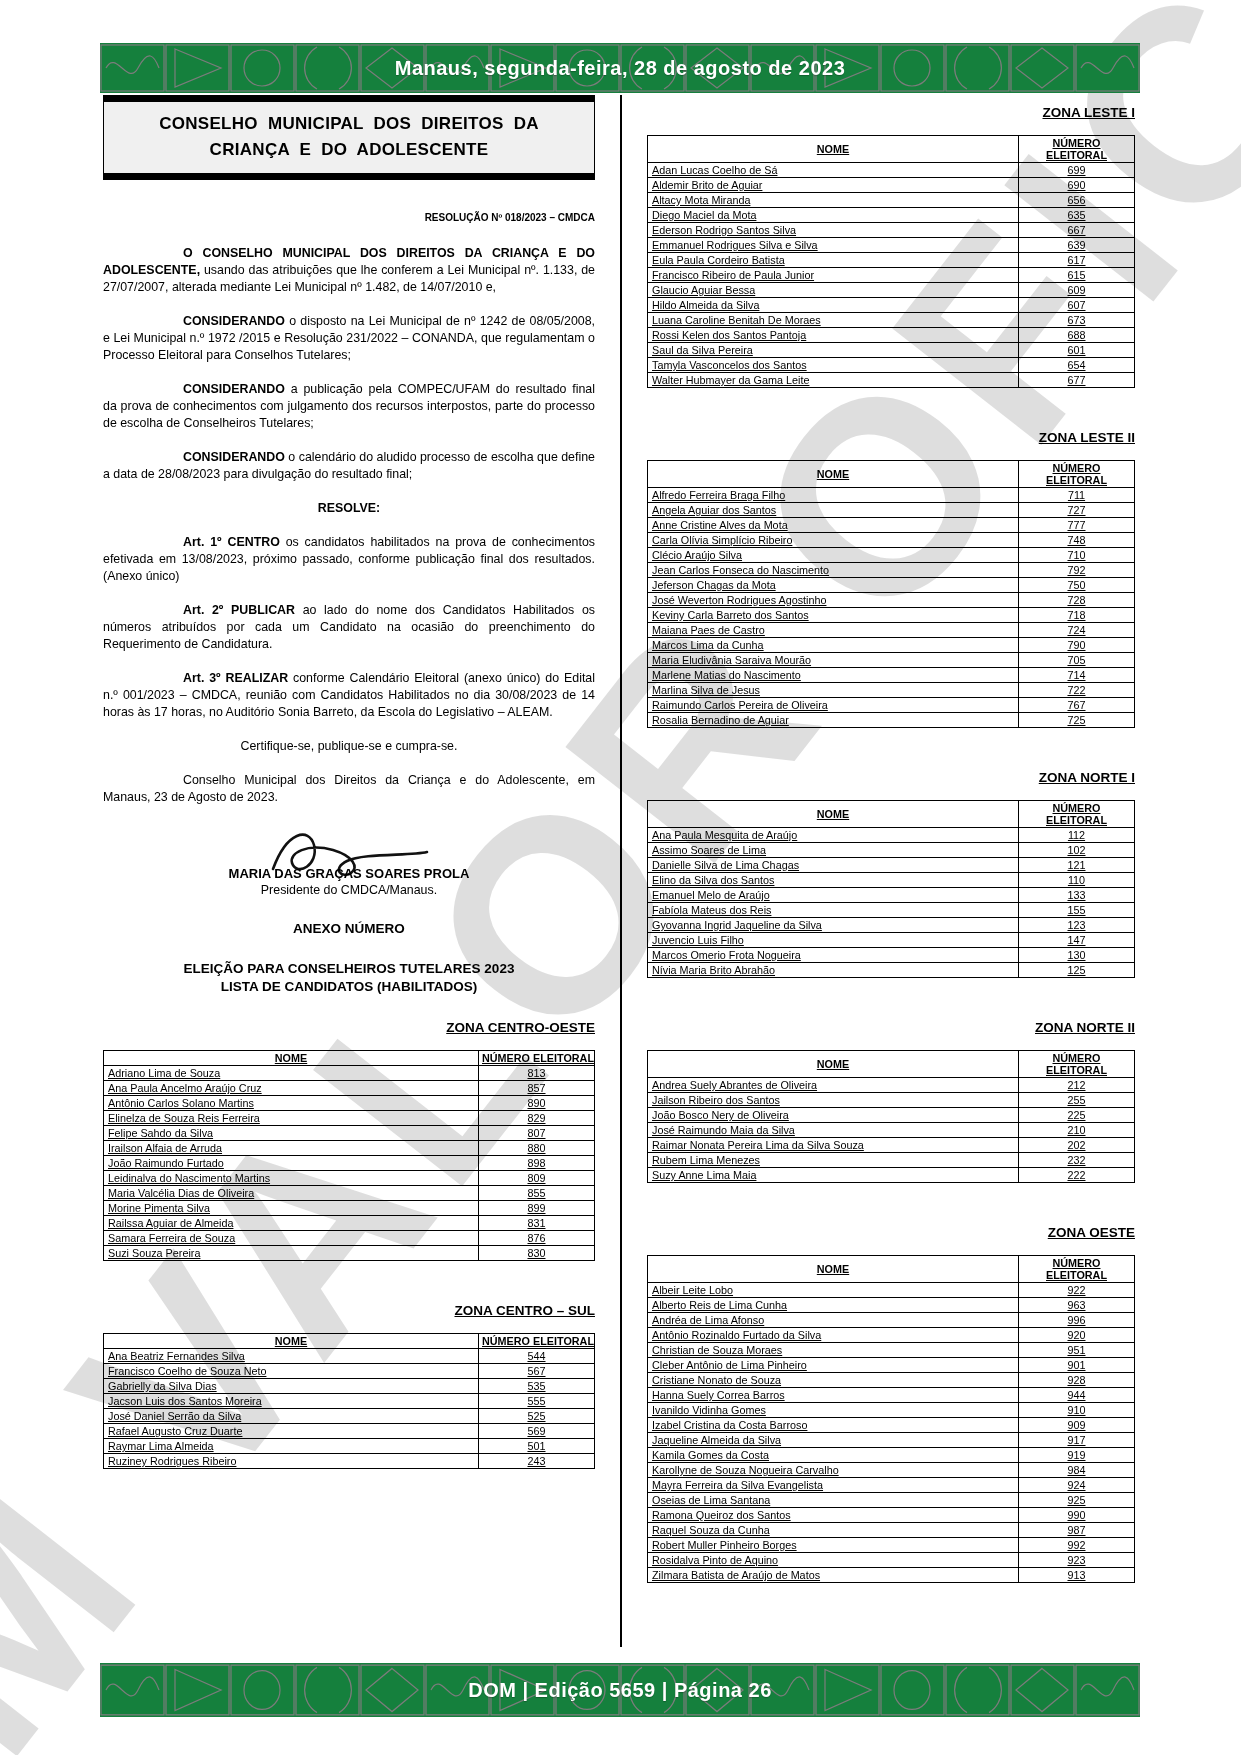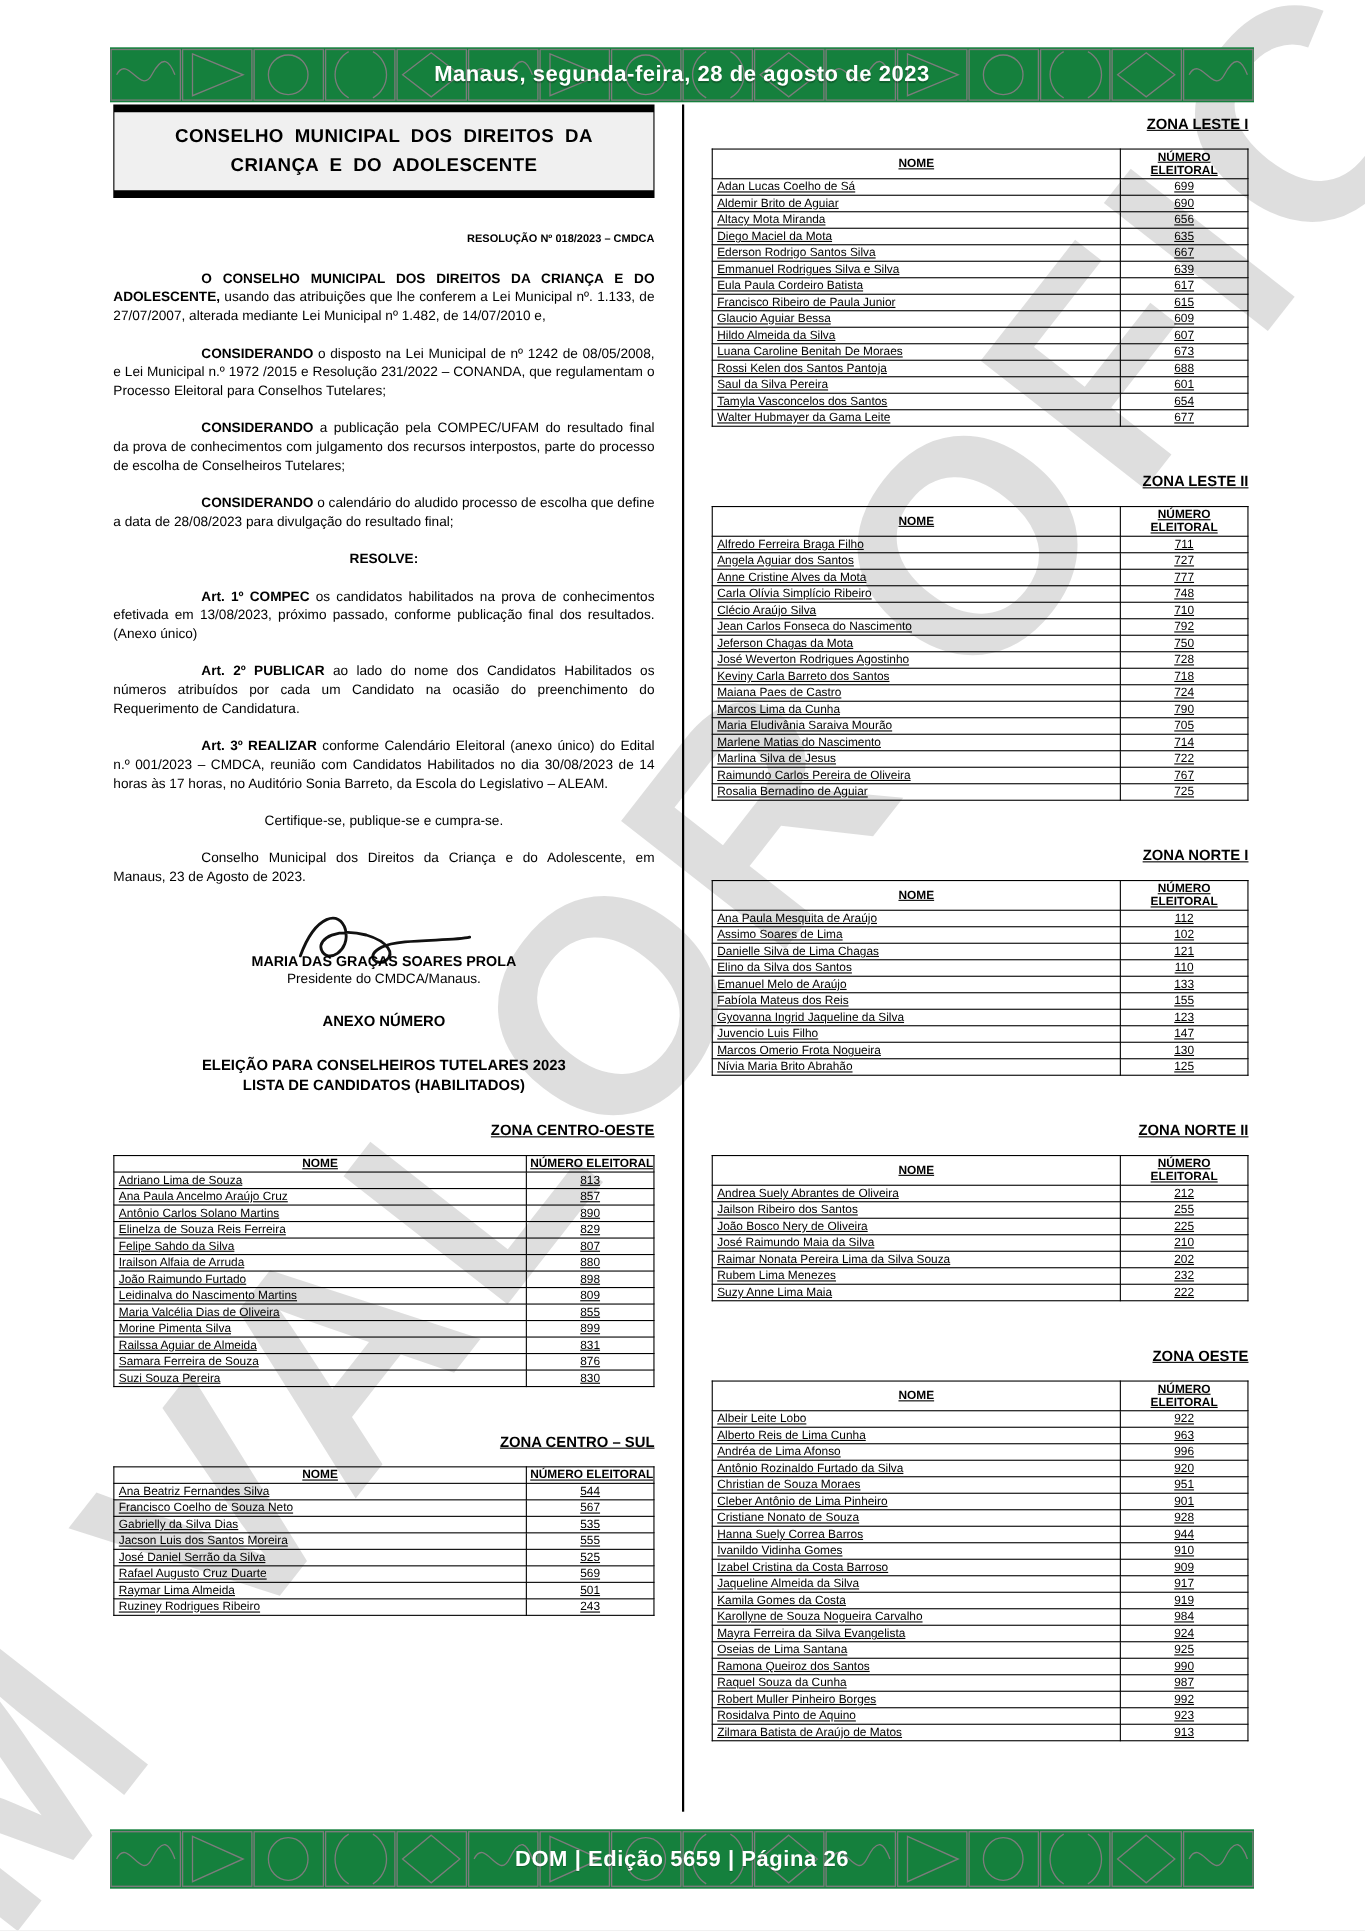--- a/index.html
+++ b/index.html
@@ -173,21 +173,21 @@
     <p class="para">
       <span class="lead">CONSIDERANDO</span><span> a publicação pela COMPEC/UFAM do resultado final da prova de conhecimentos com julgamento dos recursos interpostos, parte do processo de escolha de Conselheiros Tutelares;</span>
     </p>
     <p class="para">
       <span class="lead">CONSIDERANDO</span><span> o calendário do aludido processo de escolha que define a data de 28/08/2023 para divulgação do resultado final;</span>
     </p>
 
     <div class="center-line bold">RESOLVE:</div>
 
     <p class="para">
-      <span class="lead">Art.  1º COMPEC</span><span> os candidatos habilitados na prova de conhecimentos efetivada em 13/08/2023, próximo passado, conforme publicação final dos resultados. (Anexo único)</span>
+      <span class="lead">Art.  1º CENTRO</span><span> os candidatos habilitados na prova de conhecimentos efetivada em 13/08/2023, próximo passado, conforme publicação final dos resultados. (Anexo único)</span>
     </p>
     <p class="para">
       <span class="lead">Art. 2º PUBLICAR</span><span> ao lado do nome dos Candidatos Habilitados os números atribuídos por cada um Candidato na ocasião do preenchimento do Requerimento de Candidatura.</span>
     </p>
     <p class="para">
       <span class="lead">Art. 3º REALIZAR</span><span> conforme Calendário Eleitoral (anexo único) do Edital n.º 001/2023 – CMDCA, reunião com Candidatos Habilitados no dia 30/08/2023 de 14 horas às 17 horas, no Auditório Sonia Barreto, da Escola do Legislativo – ALEAM.</span>
     </p>
 
     <div class="center-line">Certifique-se, publique-se e cumpra-se.</div>
 

